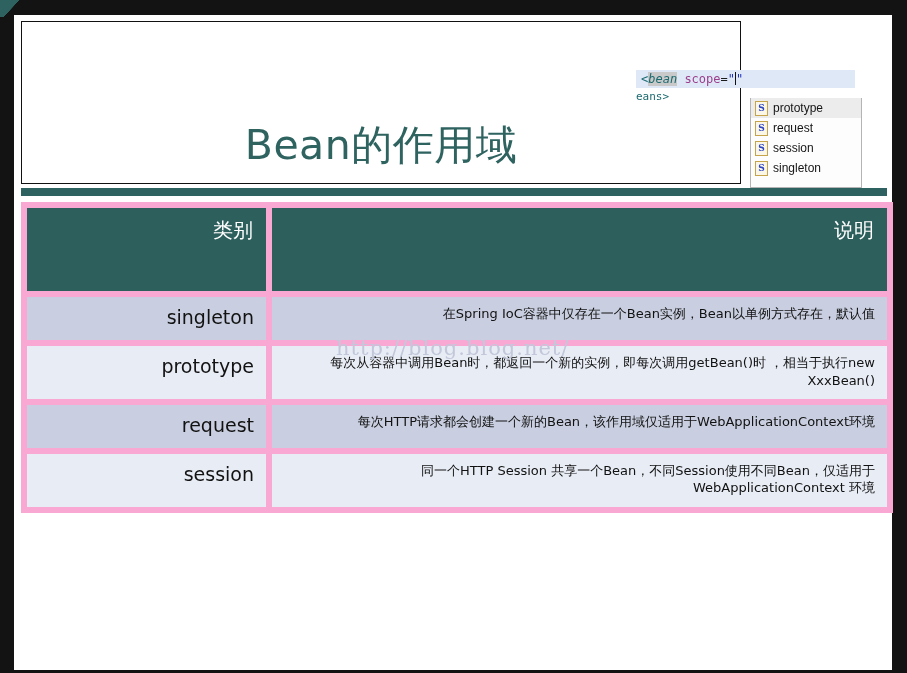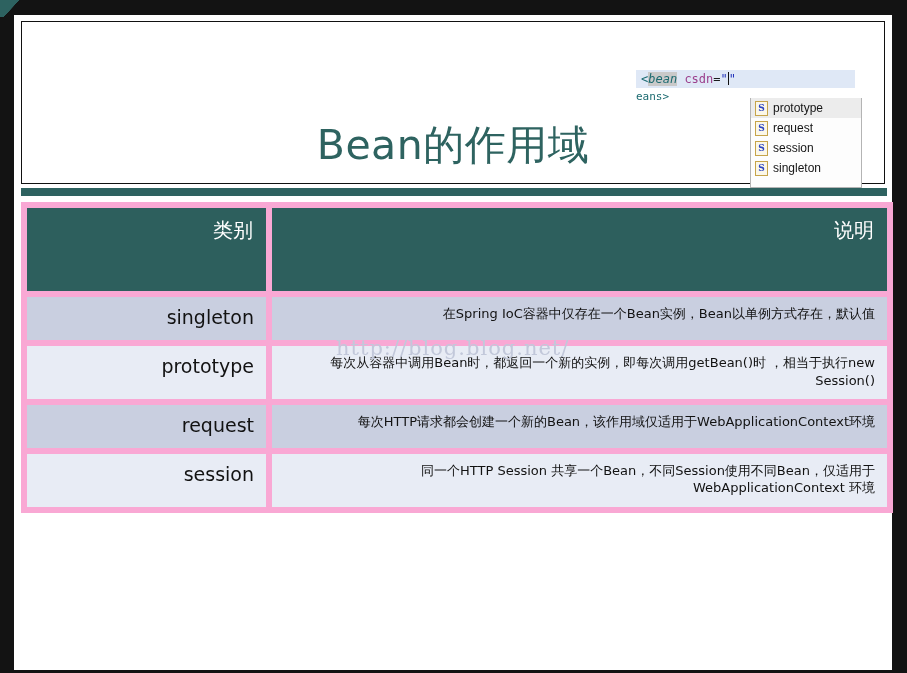--- a/index.html
+++ b/index.html
@@ -37,21 +37,21 @@
     width: 26px; height: 17px;
     background: linear-gradient(133deg, #2d6260 0%, #2d6260 46%, transparent 47%);
     z-index: 3;
   }
 
   
   #header-panel {
     position: absolute;
     left: 21px;
     top: 21px;
-    width: 864px;
+    width: 720px;
     height: 163px;
     background: #ffffff;
     border: 1px solid #111111;
     box-sizing: border-box;
     z-index: 2;
   }
   #page-title {
     position: absolute;
     left: 0;
     right: 0;
@@ -223,21 +223,21 @@
   <div class="frame-bar frame-right"></div>
   <div class="frame-bar frame-bottom"></div>
   <div class="corner-accent"></div>
 
   <div id="header-panel">
     <div id="page-title">Bean的作用域</div>
   </div>
   <div id="title-rule"></div>
 
   <div id="code-overlay">
-    <div id="code-line"><span class="tok-angle">&lt;</span><span class="tok-tag">bean</span><span> </span><span class="tok-attr">csdn</span><span class="tok-eq">=</span><span class="tok-quote">"</span><span id="code-caret"></span><span class="tok-quote">"</span></div>
+    <div id="code-line"><span class="tok-angle">&lt;</span><span class="tok-tag">bean</span><span> </span><span class="tok-attr">scope</span><span class="tok-eq">=</span><span class="tok-quote">"</span><span id="code-caret"></span><span class="tok-quote">"</span></div>
     <div id="code-line2">eans&gt;</div>
 
     <div id="autocomplete">
       <div class="ac-item selected">
         <span class="ac-icon">S</span>
         <span>prototype</span>
       </div>
       <div class="ac-item">
         <span class="ac-icon">S</span>
         <span>request</span>
@@ -265,21 +265,21 @@
         <th>说明</th>
       </tr>
     </thead>
     <tbody>
       <tr class="row-odd">
         <td class="c-name">singleton</td>
         <td class="c-desc">在Spring IoC容器中仅存在一个Bean实例，Bean以单例方式存在，默认值</td>
       </tr>
       <tr class="row-even">
         <td class="c-name">prototype</td>
-        <td class="c-desc">每次从容器中调用Bean时，都返回一个新的实例，即每次调用getBean()时 ，相当于执行new Session()</td>
+        <td class="c-desc">每次从容器中调用Bean时，都返回一个新的实例，即每次调用getBean()时 ，相当于执行new XxxBean()</td>
       </tr>
       <tr class="row-odd">
         <td class="c-name">request</td>
         <td class="c-desc">每次HTTP请求都会创建一个新的Bean，该作用域仅适用于WebApplicationContext环境</td>
       </tr>
       <tr class="row-even">
         <td class="c-name">session</td>
         <td class="c-desc">同一个HTTP Session 共享一个Bean，不同Session使用不同Bean，仅适用于WebApplicationContext 环境</td>
       </tr>
     </tbody>

